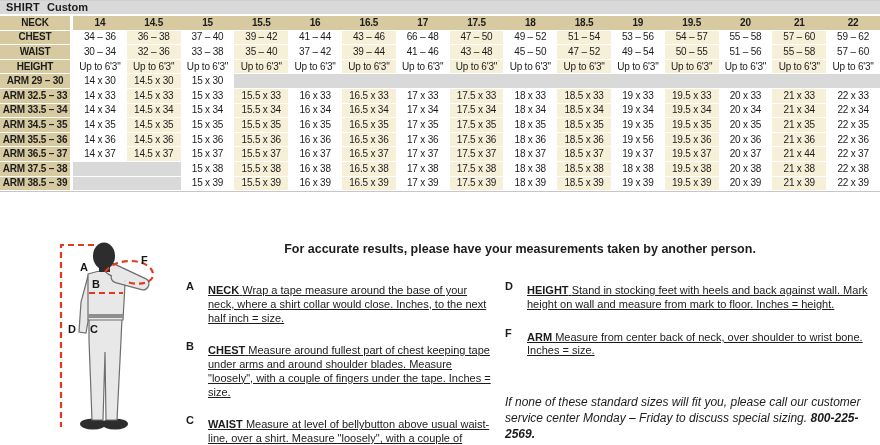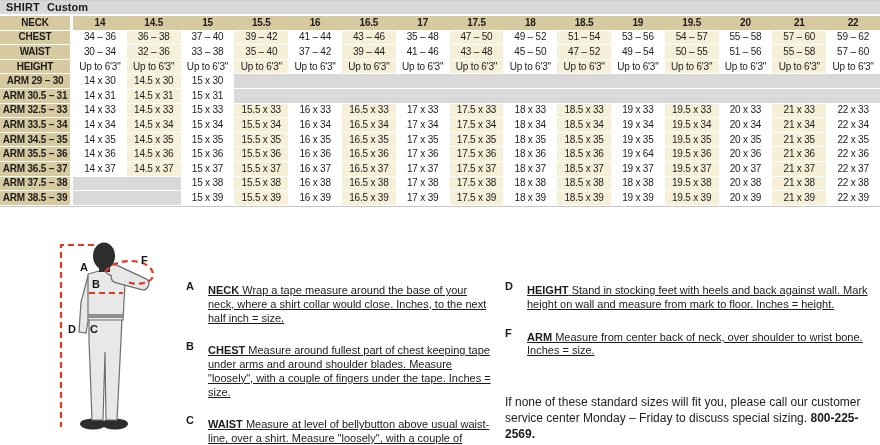--- a/index.html
+++ b/index.html
@@ -34,21 +34,21 @@
 
   
   .notes{position:absolute;top:242px;left:170px;width:700px;text-align:center;
          font-weight:bold;font-size:12.5px;line-height:1.14;}
   .colL{position:absolute;top:280px;left:186px;width:314px;}
   .colR{position:absolute;top:280px;left:505px;width:374px;}
   .item{display:flex;margin-bottom:11px;font-size:11px;line-height:1.25;}
   .item .ltr{flex:none;width:18px;font-weight:bold;}
   .item p{margin:4px;text-decoration:underline;}
   .item b{font-weight:bold;}
-  .special{margin:32px 0 0 0;font-size:12px;line-height:1.35;}
+  .special{margin:32px 0 0 0;font-style:italic;font-size:12px;line-height:1.35;}
   .special b{font-weight:bold;}
 </style>
 </head>
 <body>
 
 <div class="page">
 
   <div class="titlebar">
     <span class="tb-title">SHIRT</span>
     <span class="tb-sub">Custom</span>
@@ -92,21 +92,21 @@
           <td class="neck">22</td>
         </tr>
         <tr>
           <td class="lbl">CHEST</td>
           <td class="c">34 – 36</td>
           <td class="c alt">36 – 38</td>
           <td class="c">37 – 40</td>
           <td class="c alt">39 – 42</td>
           <td class="c">41 – 44</td>
           <td class="c alt">43 – 46</td>
-          <td class="c">35 – 48</td>
+          <td class="c">66 – 48</td>
           <td class="c alt">47 – 50</td>
           <td class="c">49 – 52</td>
           <td class="c alt">51 – 54</td>
           <td class="c">53 – 56</td>
           <td class="c alt">54 – 57</td>
           <td class="c">55 – 58</td>
           <td class="c alt">57 – 60</td>
           <td class="c">59 – 62</td>
         </tr>
         <tr>
@@ -157,38 +157,20 @@
           <td class="c blank"></td>
           <td class="c blank"></td>
           <td class="c blank"></td>
           <td class="c blank"></td>
           <td class="c blank"></td>
           <td class="c blank"></td>
           <td class="c blank"></td>
           <td class="c blank"></td>
         </tr>
         <tr>
-          <td class="lbl">ARM 30.5 – 31</td>
-          <td class="c">14 x 31</td>
-          <td class="c alt">14.5 x 31</td>
-          <td class="c">15 x 31</td>
-          <td class="c blank"></td>
-          <td class="c blank"></td>
-          <td class="c blank"></td>
-          <td class="c blank"></td>
-          <td class="c blank"></td>
-          <td class="c blank"></td>
-          <td class="c blank"></td>
-          <td class="c blank"></td>
-          <td class="c blank"></td>
-          <td class="c blank"></td>
-          <td class="c blank"></td>
-          <td class="c blank"></td>
-        </tr>
-        <tr>
           <td class="lbl">ARM 32.5 – 33</td>
           <td class="c">14 x 33</td>
           <td class="c alt">14.5 x 33</td>
           <td class="c">15 x 33</td>
           <td class="c alt">15.5 x 33</td>
           <td class="c">16 x 33</td>
           <td class="c alt">16.5 x 33</td>
           <td class="c">17 x 33</td>
           <td class="c alt">17.5 x 33</td>
           <td class="c">18 x 33</td>
@@ -240,42 +222,42 @@
           <td class="c">14 x 36</td>
           <td class="c alt">14.5 x 36</td>
           <td class="c">15 x 36</td>
           <td class="c alt">15.5 x 36</td>
           <td class="c">16 x 36</td>
           <td class="c alt">16.5 x 36</td>
           <td class="c">17 x 36</td>
           <td class="c alt">17.5 x 36</td>
           <td class="c">18 x 36</td>
           <td class="c alt">18.5 x 36</td>
-          <td class="c">19 x 64</td>
+          <td class="c">19 x 56</td>
           <td class="c alt">19.5 x 36</td>
           <td class="c">20 x 36</td>
           <td class="c alt">21 x 36</td>
           <td class="c">22 x 36</td>
         </tr>
         <tr>
           <td class="lbl">ARM 36.5 – 37</td>
           <td class="c">14 x 37</td>
           <td class="c alt">14.5 x 37</td>
           <td class="c">15 x 37</td>
           <td class="c alt">15.5 x 37</td>
           <td class="c">16 x 37</td>
           <td class="c alt">16.5 x 37</td>
           <td class="c">17 x 37</td>
           <td class="c alt">17.5 x 37</td>
           <td class="c">18 x 37</td>
           <td class="c alt">18.5 x 37</td>
           <td class="c">19 x 37</td>
           <td class="c alt">19.5 x 37</td>
           <td class="c">20 x 37</td>
-          <td class="c alt">21 x 37</td>
+          <td class="c alt">21 x 44</td>
           <td class="c">22 x 37</td>
         </tr>
         <tr>
           <td class="lbl">ARM 37.5 – 38</td>
           <td class="c blank"></td>
           <td class="c blank"></td>
           <td class="c">15 x 38</td>
           <td class="c alt">15.5 x 38</td>
           <td class="c">16 x 38</td>
           <td class="c alt">16.5 x 38</td>
@@ -331,20 +313,21 @@
     <path d="M101,32 C114,14 151,20 149,36 C147,44 132,46 121,41" fill="none" stroke="#e23a1f" stroke-width="2.2" stroke-dasharray="6 4"></path>
 
     <text x="84" y="31" text-anchor="end">A</text>
     <text x="88" y="48">B</text>
     <text x="86" y="93">C</text>
     <text x="64" y="93">D</text>
     <text x="137" y="24">F</text>
   </svg>
 
   <div class="notes">
+    <div>For accurate results, please have your measurements taken by another person.</div>
   </div>
 
   <div class="colL">
     <div class="item">
       <span class="ltr">A</span>
       <p><b>NECK</b> <span>Wrap a tape measure around the base of your neck, where a shirt collar would close. Inches, to the next half inch = size.</span></p>
     </div>
     <div class="item">
       <span class="ltr">B</span>
       <p><b>CHEST</b> <span>Measure around fullest part of chest keeping tape under arms and around shoulder blades. Measure "loosely", with a couple of fingers under the tape. Inches = size.</span></p>

